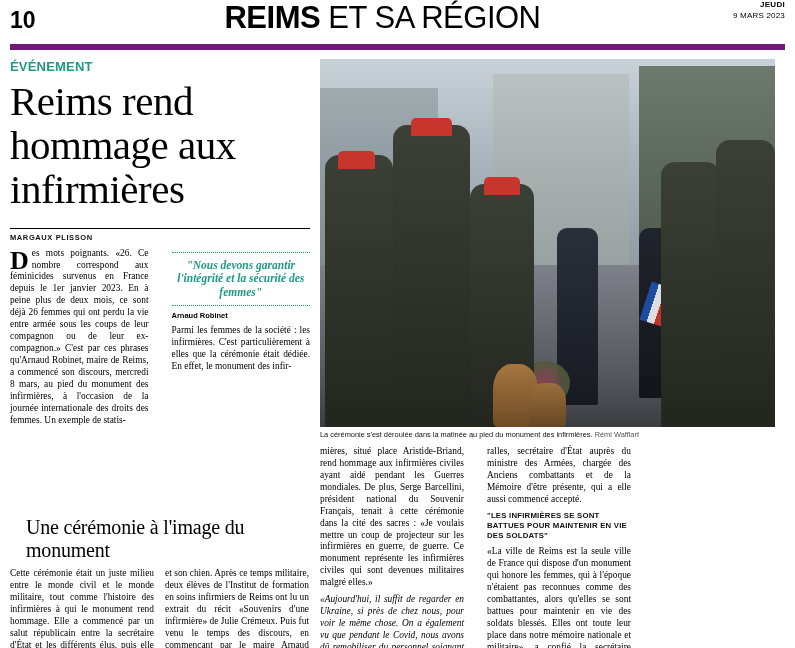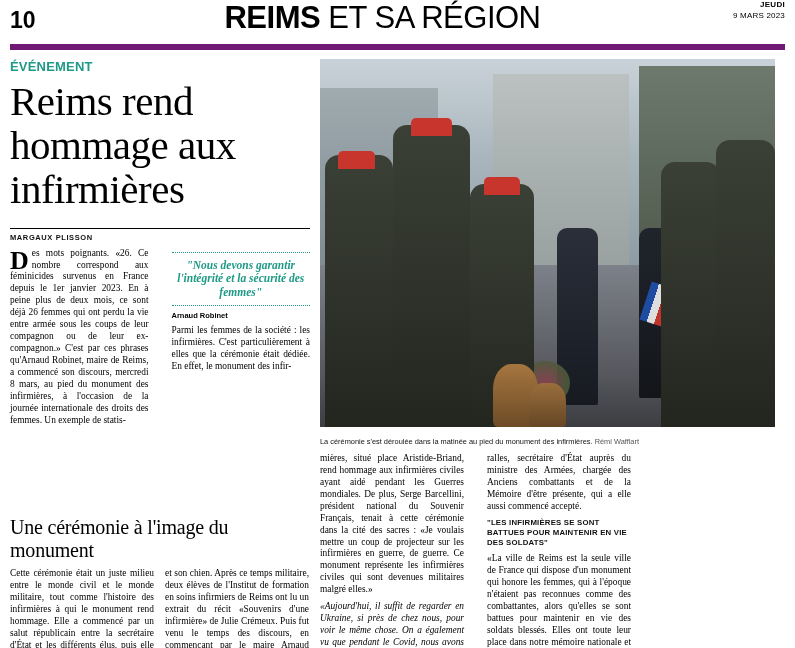--- a/index.html
+++ b/index.html
@@ -266,30 +266,30 @@
   .photo .dog2 {
     position: absolute;
     left: 46%; bottom: 0%; width: 8%; height: 12%;
     background: linear-gradient(180deg, #9a6e3c 0%, #654625 100%);
     border-radius: 40% 40% 10% 10%;
   }
   .caption {
     font-family: "Liberation Sans", sans-serif;
     font-size: 7.4px;
     line-height: 1.35;
-    padding-top: 10px;
+    padding-top: 3px;
     color: #111;
   }
   .caption .credit { color: #555; }
 
   .subhead {
     font-family: "Liberation Serif", serif;
     font-size: 20px;
     font-weight: normal;
-    margin: 8px 0 6px 0;
+    margin: 8px 0 6px 16px;
     letter-spacing: -0.2px;
   }
   .kicker-box {
     margin-top: 4px;
   }
   .kicker {
     font-family: "Liberation Sans", sans-serif;
     font-weight: bold;
     font-size: 7.8px;
     line-height: 1.3;

